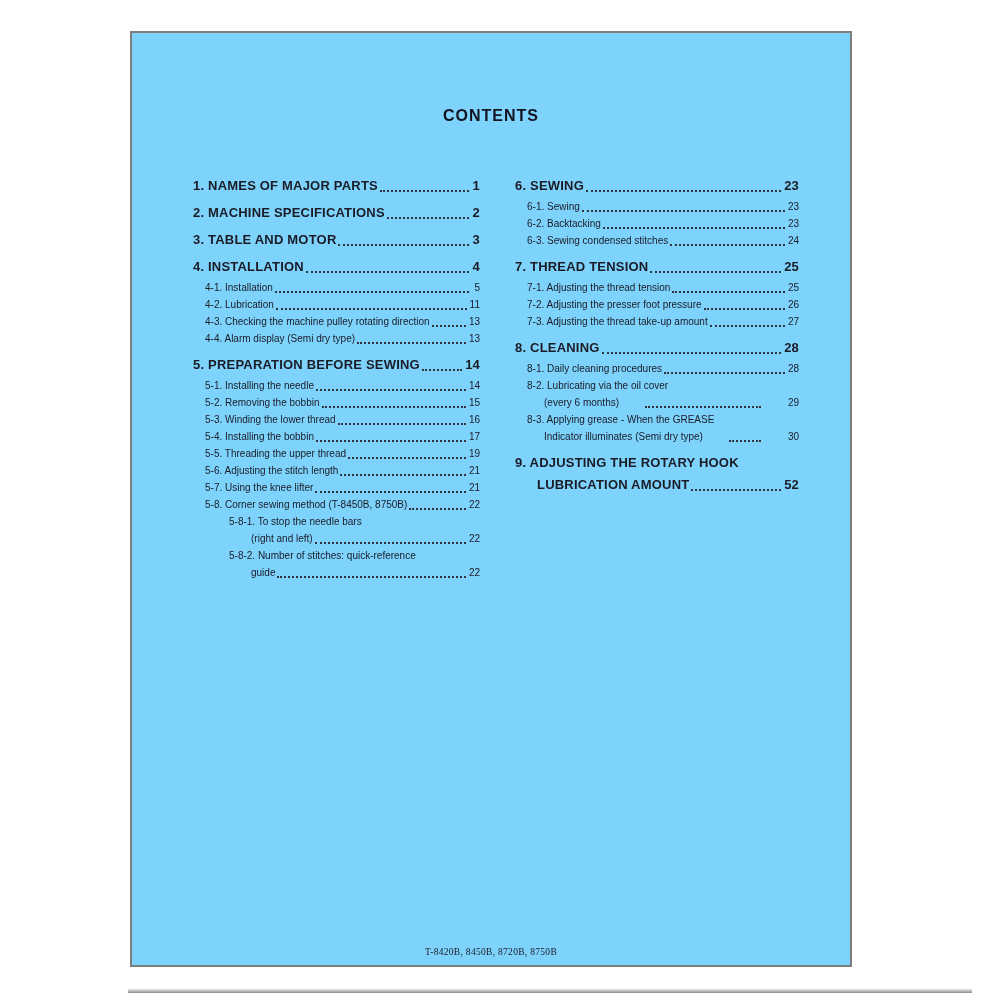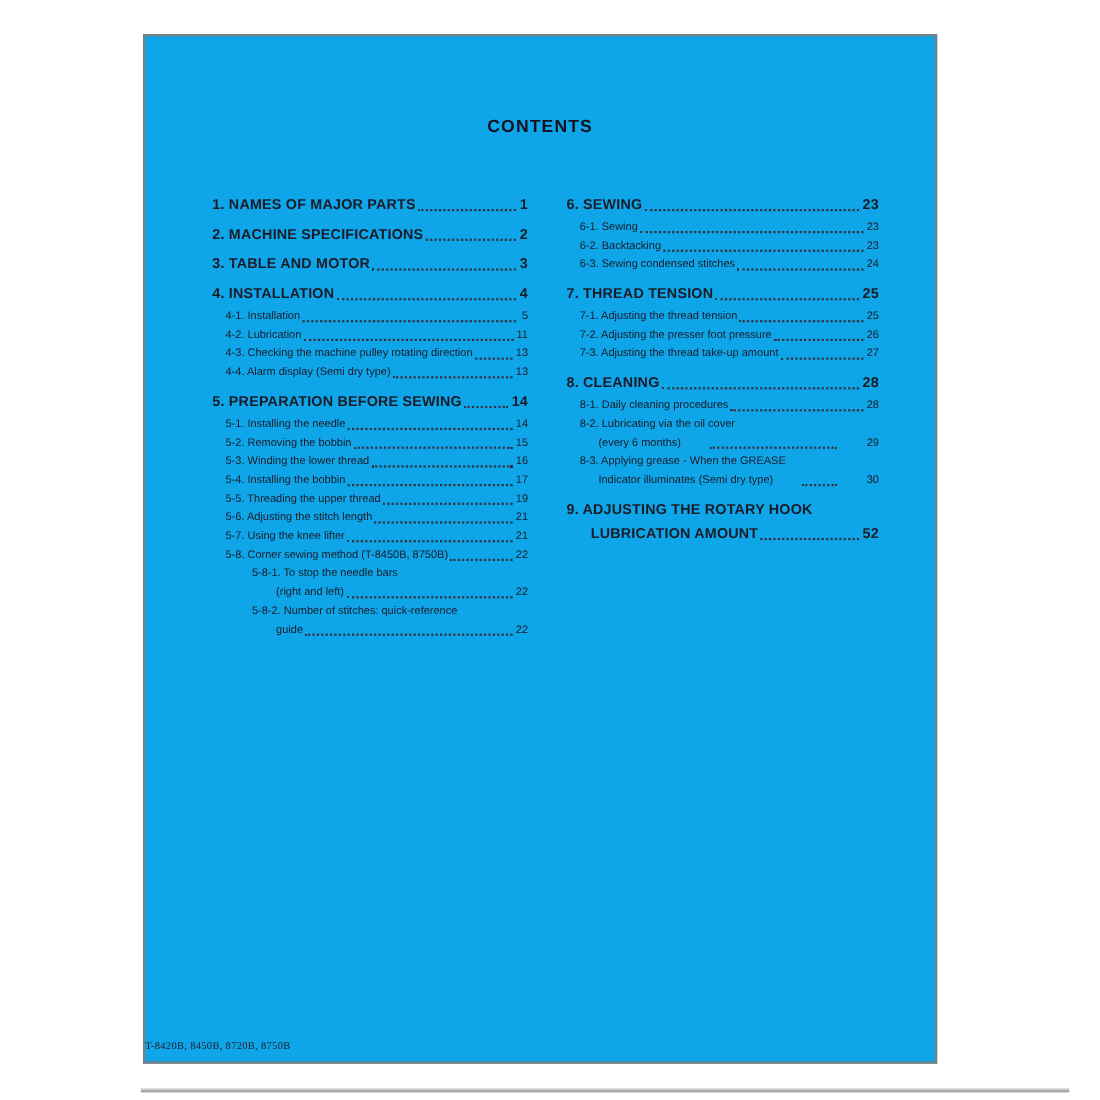--- a/index.html
+++ b/index.html
@@ -2,21 +2,21 @@
 <html><head>
 <meta charset="utf-8">
 <style>
   html,body{margin:0;padding:0;}
   body{
     width:1000px;height:1000px;background:#ffffff;position:relative;
     font-family:"Liberation Sans", sans-serif;color:#17171f;overflow:hidden;
   }
   .sheet{
     position:absolute;left:130px;top:31px;width:718px;height:932px;
-    border:2px solid #7e7e7e;background:#0ea5e9;
+    border:2px solid #7e7e7e;background:#7dd3fc;
   }
   .title{
     position:absolute;top:74px;left:0;right:0;text-align:center;
     font-size:16px;font-weight:bold;letter-spacing:1px;color:#131320;
   }
   .col{position:absolute;top:143px;}
   .col-left{left:61px;width:287px;}
   .col-right{left:383px;width:284px;}
 
   .toc-entry{display:flex;align-items:flex-end;color:#1b1b26;}
@@ -33,21 +33,21 @@
       padding-left:22px;margin-bottom:3px;}
   .l2{font-size:10px;line-height:17px;padding-left:12px;}
   .l3{font-size:10px;line-height:17px;padding-left:36px;}
   .c2{font-size:10px;line-height:17px;padding-left:29px;gap:24px;}
   .c3{font-size:10px;line-height:17px;padding-left:58px;}
   .col .toc-entry:first-child{margin-top:0;}
 
   .nopg .leader{border-bottom:none;}
 
   .footer{
-    position:absolute;left:0;right:0;bottom:8px;text-align:left;
+    position:absolute;left:0;right:0;bottom:8px;text-align:center;
     font-family:"Liberation Serif", serif;font-size:9.5px;color:#20202e;
     letter-spacing:0.3px;
   }
   .next-page-edge{
     position:absolute;left:128px;top:989px;width:844px;height:4px;
     background:linear-gradient(180deg,#ececec 0%,#c0c0c0 45%,#8d8d8d 100%);
   }
 </style>
 </head>
 <body>

